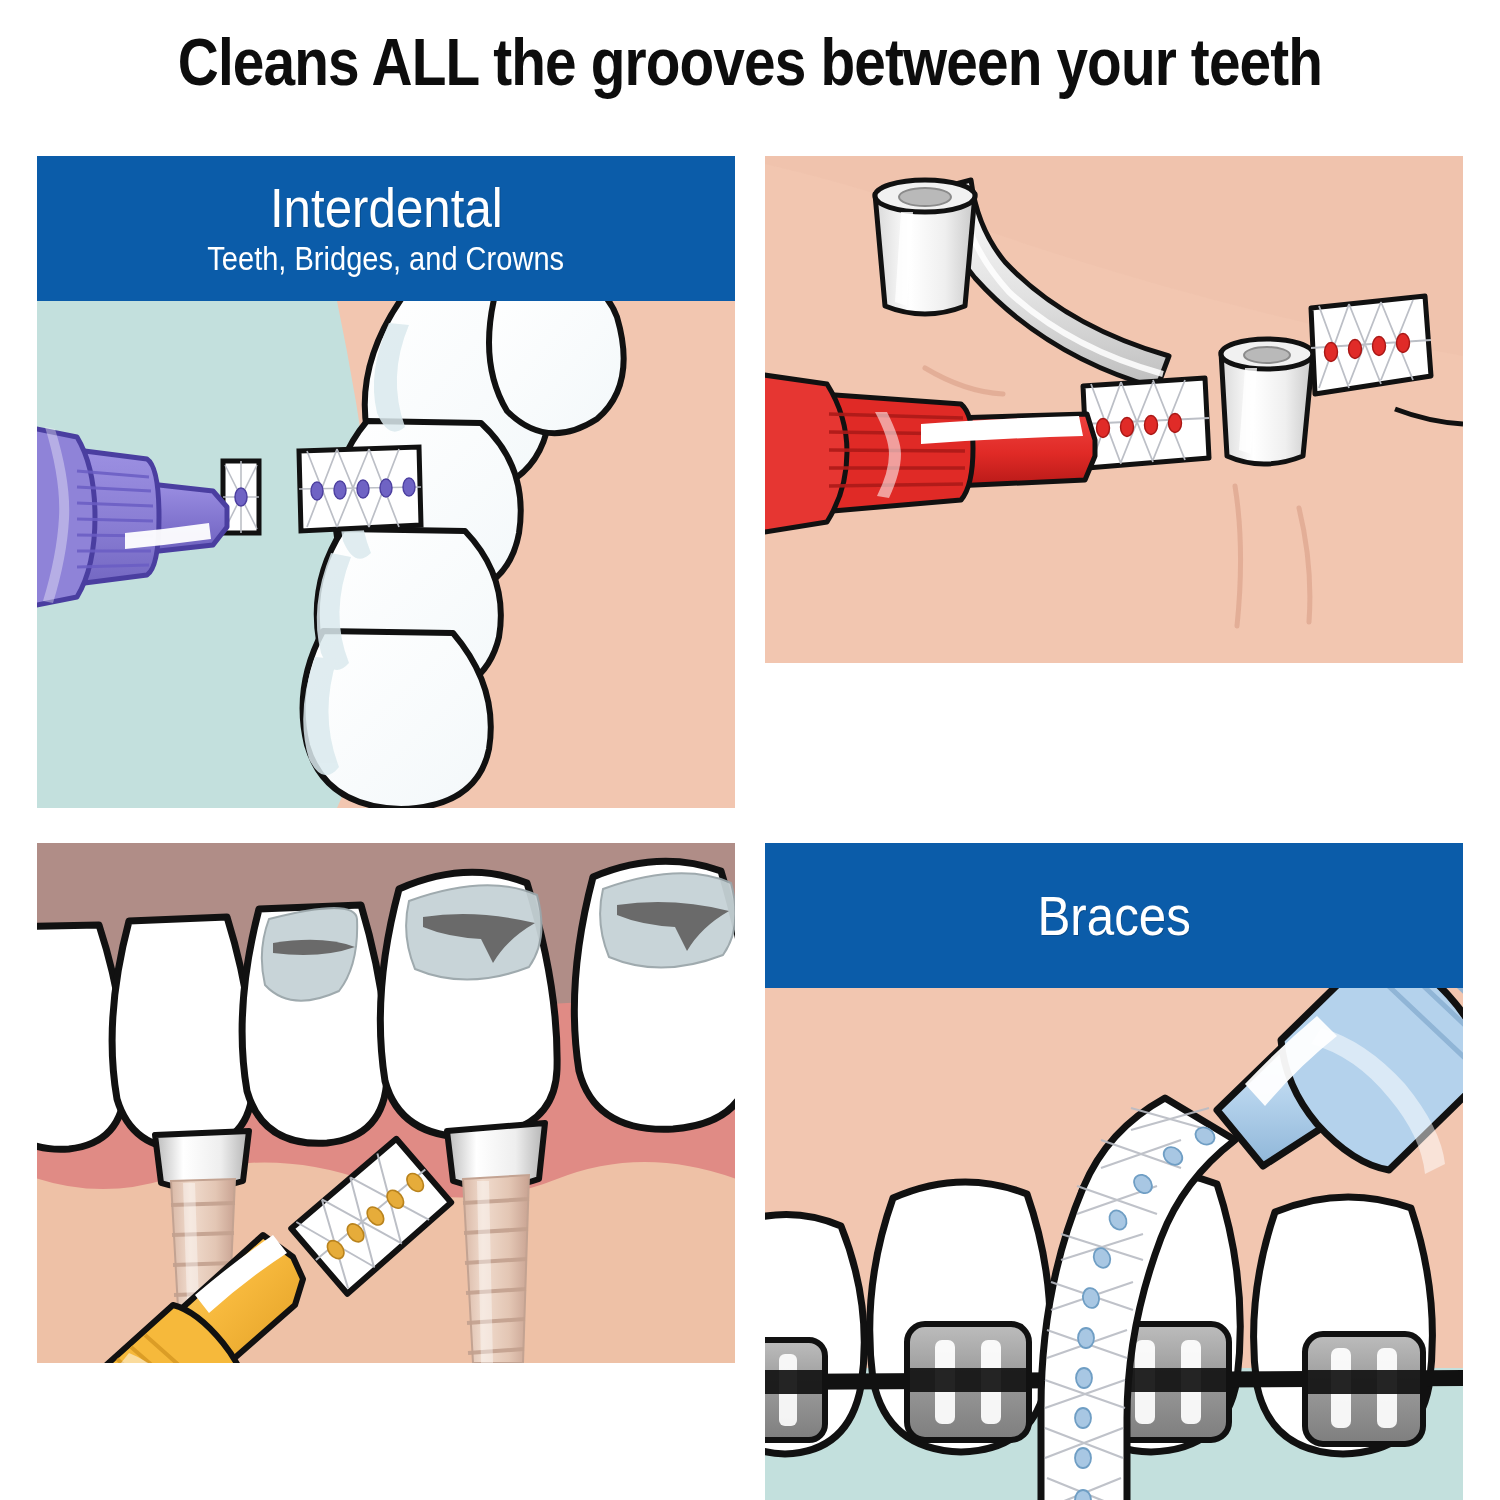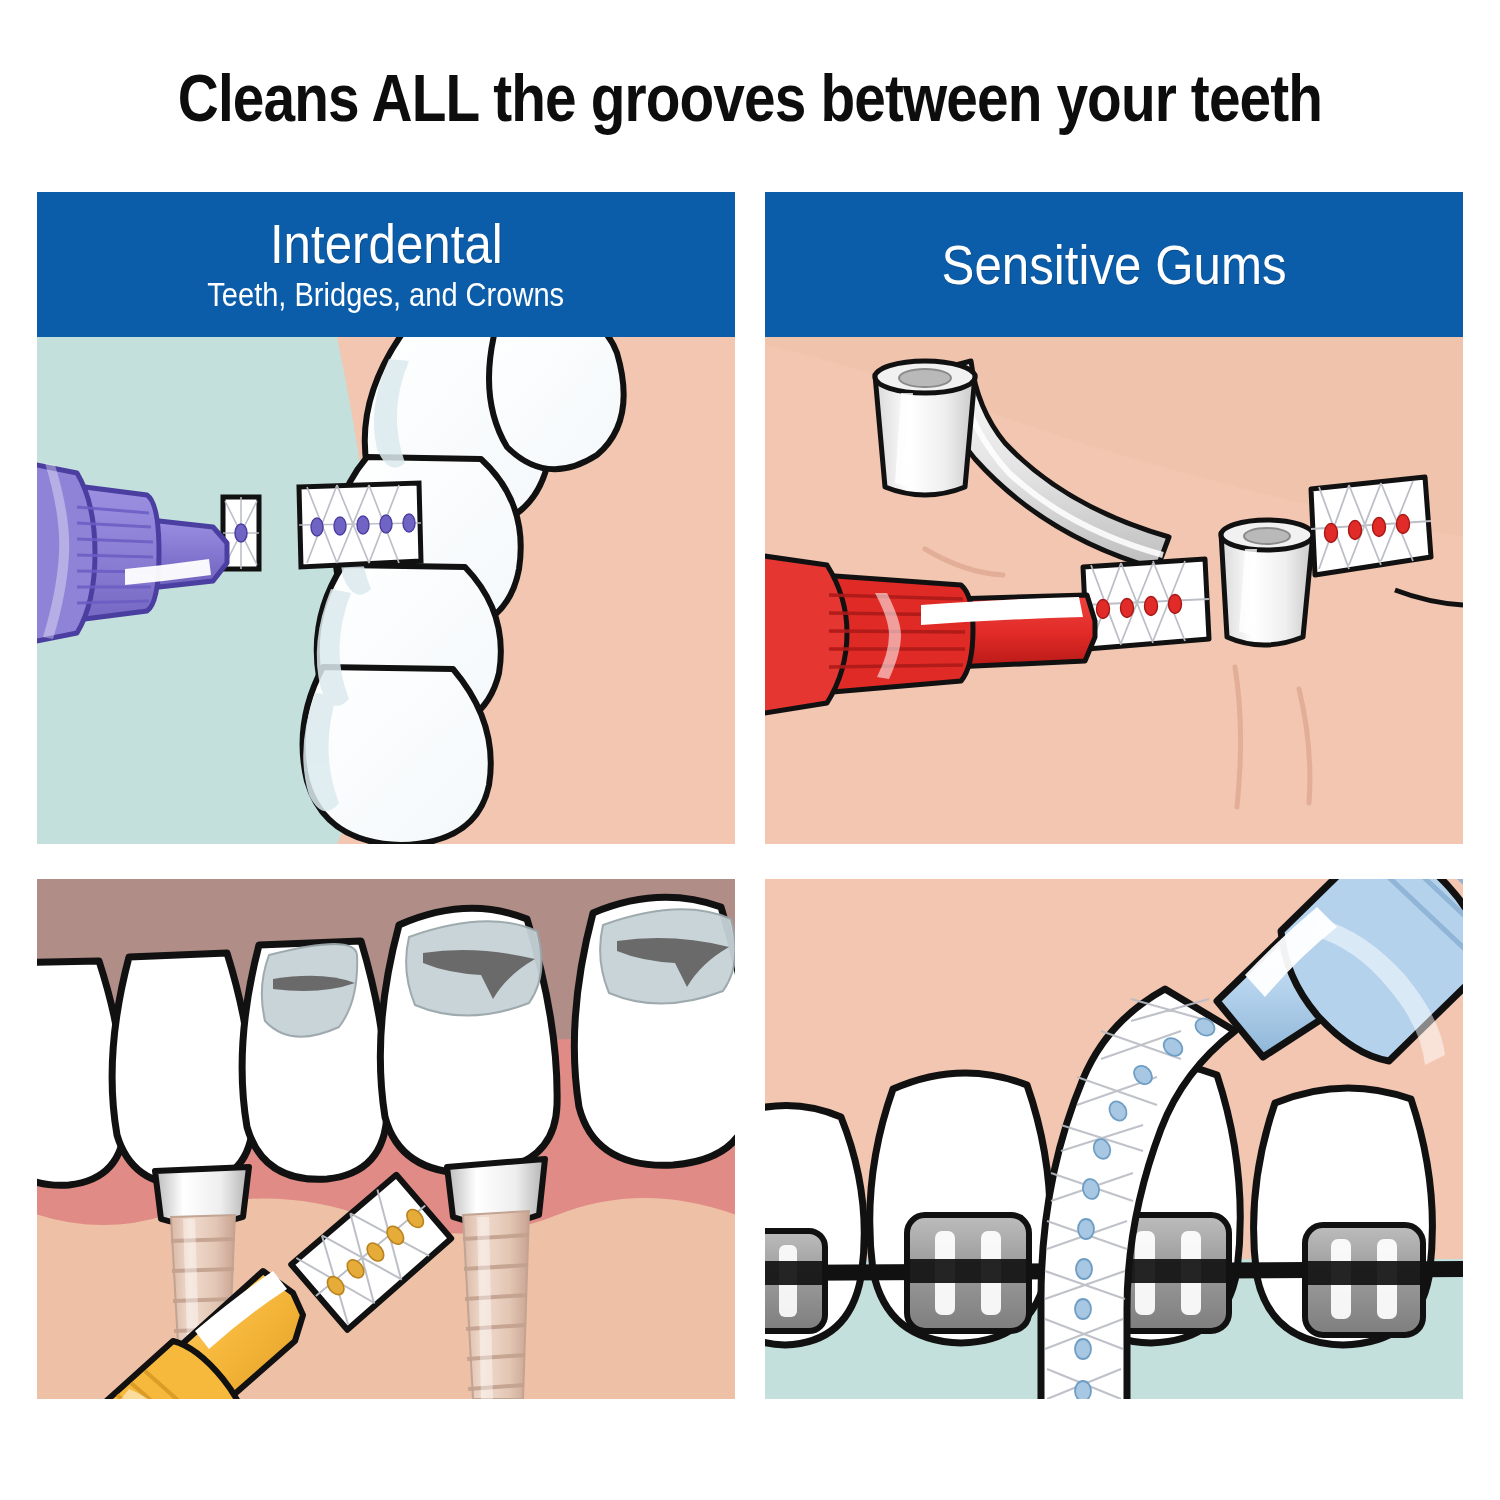--- a/index.html
+++ b/index.html
@@ -2,21 +2,21 @@
 <html><head>
 <meta charset="utf-8">
 <style>
   html,body{margin:0;padding:0;}
   body{
     width:1500px;height:1500px;
     background:#ffffff;
     font-family:"Liberation Sans", sans-serif;
     overflow:hidden;
   }
-  .page{position:relative;width:1500px;height:1135px;margin-top:36px;}
+  .page{position:relative;width:1500px;height:1135px;}
 
   
   .headline{
     position:absolute;left:0;top:24px;width:1500px;
     text-align:center;
     font-family:"Liberation Sans", sans-serif;
     font-weight:bold;
     font-size:66px;
     letter-spacing:-1px;
     color:#0d0d0d;
@@ -161,23 +161,20 @@
             <path d="M40,170 L112,176 M40,186 L114,190 M40,202 L116,205 M40,218 L116,220 M40,234 L116,235 M40,250 L114,250 M40,266 L112,264"></path>
           </g>
 
           <path d="M88,232 Q130,228 172,222 L174,238 Q130,244 88,248 Z" fill="#ffffff" opacity=".95"></path>
           <path d="M18,128 Q34,180 32,218 Q30,256 16,302 L6,300 Q20,254 22,216 Q24,178 8,126 Z" fill="#ffffff" opacity=".35"></path>
         </svg>
       </div>
     </div>
 
     <div class="panel">
-      <div class="panel-header tall">
-        <div class="panel-title">Sensitive Gums</div>
-      </div>
       <div class="panel-body">
         <svg viewBox="0 0 698 507" preserveAspectRatio="xMidYMid slice">
           <defs>
             <linearGradient id="p2handle" x1="0" y1="0" x2="0" y2="1">
               <stop offset="0%" stop-color="#ef4340"></stop>
               <stop offset="55%" stop-color="#e02a26"></stop>
               <stop offset="100%" stop-color="#b81a18"></stop>
             </linearGradient>
             <linearGradient id="abut" x1="0" y1="0" x2="1" y2="0">
               <stop offset="0%" stop-color="#d9d9d9"></stop>
@@ -347,20 +344,23 @@
           <g stroke="#d99a24" stroke-width="4" opacity=".9">
             <path d="M52,540 L146,622 M66,528 L158,608 M80,516 L172,596 M94,504 L186,584 M108,492 L198,572"></path>
           </g>
           <path d="M158,452 Q198,418 236,392 L250,410 Q210,436 172,470 Z" fill="#ffffff"></path>
           <path d="M92,510 Q118,520 142,548 Q166,578 168,602 L156,610 Q152,582 132,558 Q110,532 84,520 Z" fill="#ffffff" opacity=".5"></path>
         </svg>
       </div>
     </div>
 
     <div class="panel">
+      <div class="panel-header tall">
+        <div class="panel-title">Braces</div>
+      </div>
       <div class="panel-body">
         <svg viewBox="0 0 698 520" preserveAspectRatio="xMidYMid slice">
           <defs>
             <linearGradient id="p4handle" x1="0" y1="0" x2="0" y2="1">
               <stop offset="0%" stop-color="#d6e8f7"></stop>
               <stop offset="45%" stop-color="#b4d2ec"></stop>
               <stop offset="100%" stop-color="#8fb6d8"></stop>
             </linearGradient>
             <linearGradient id="brkt" x1="0" y1="0" x2="0" y2="1">
               <stop offset="0%" stop-color="#bdbdbd"></stop>

